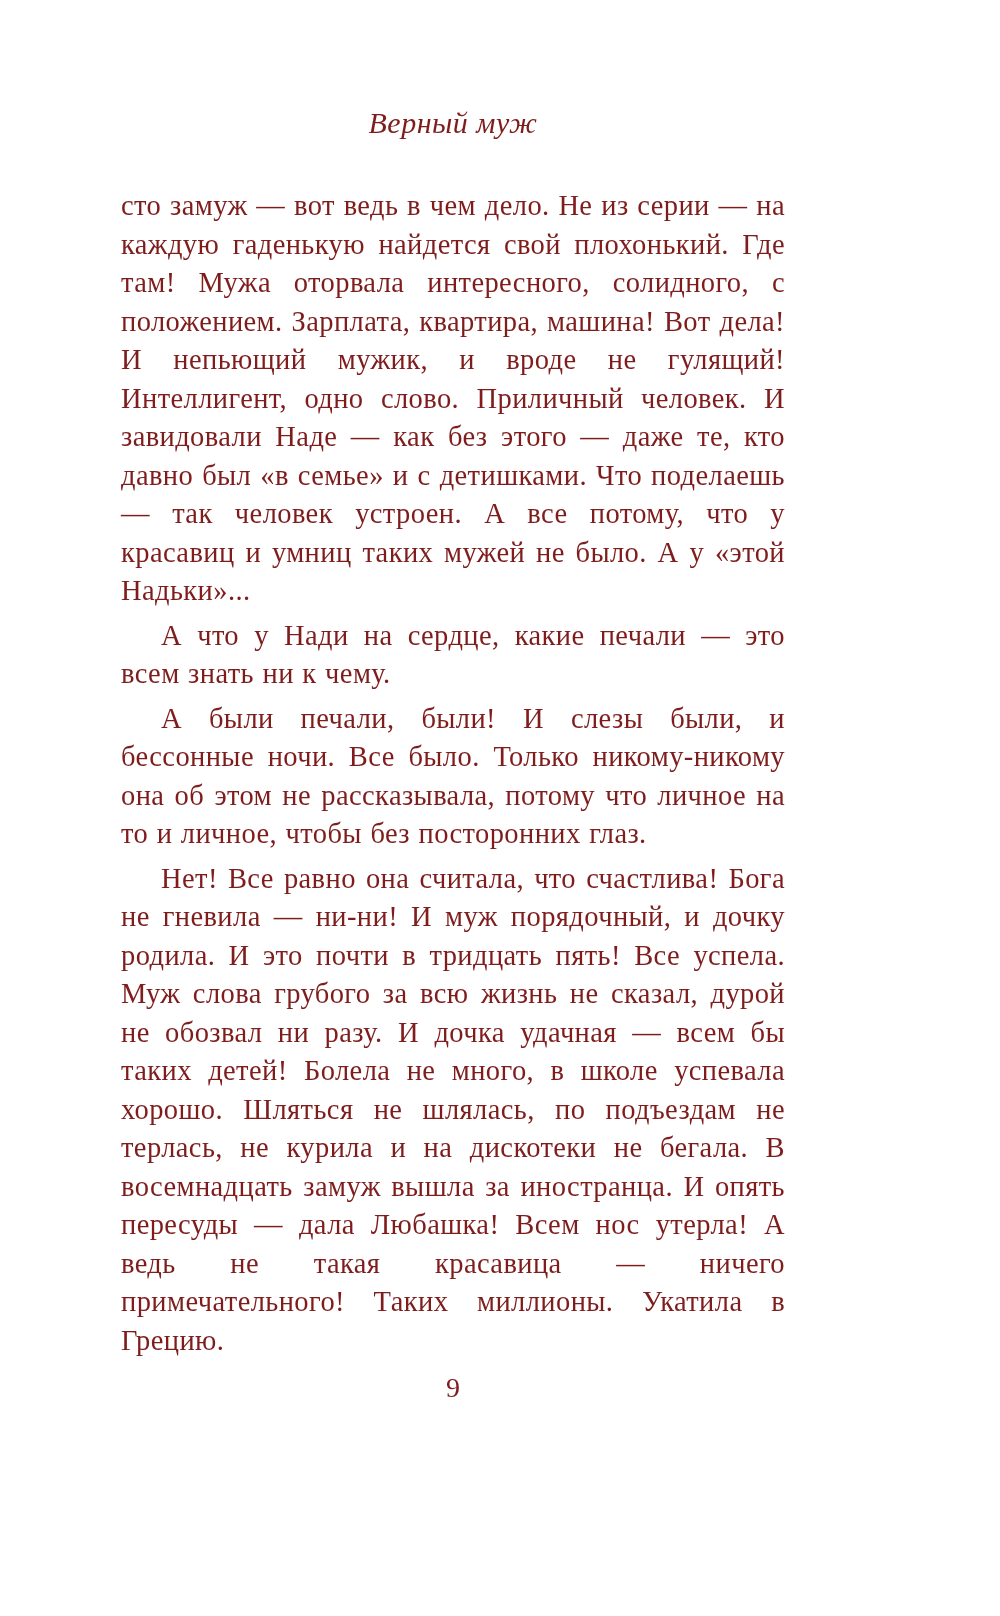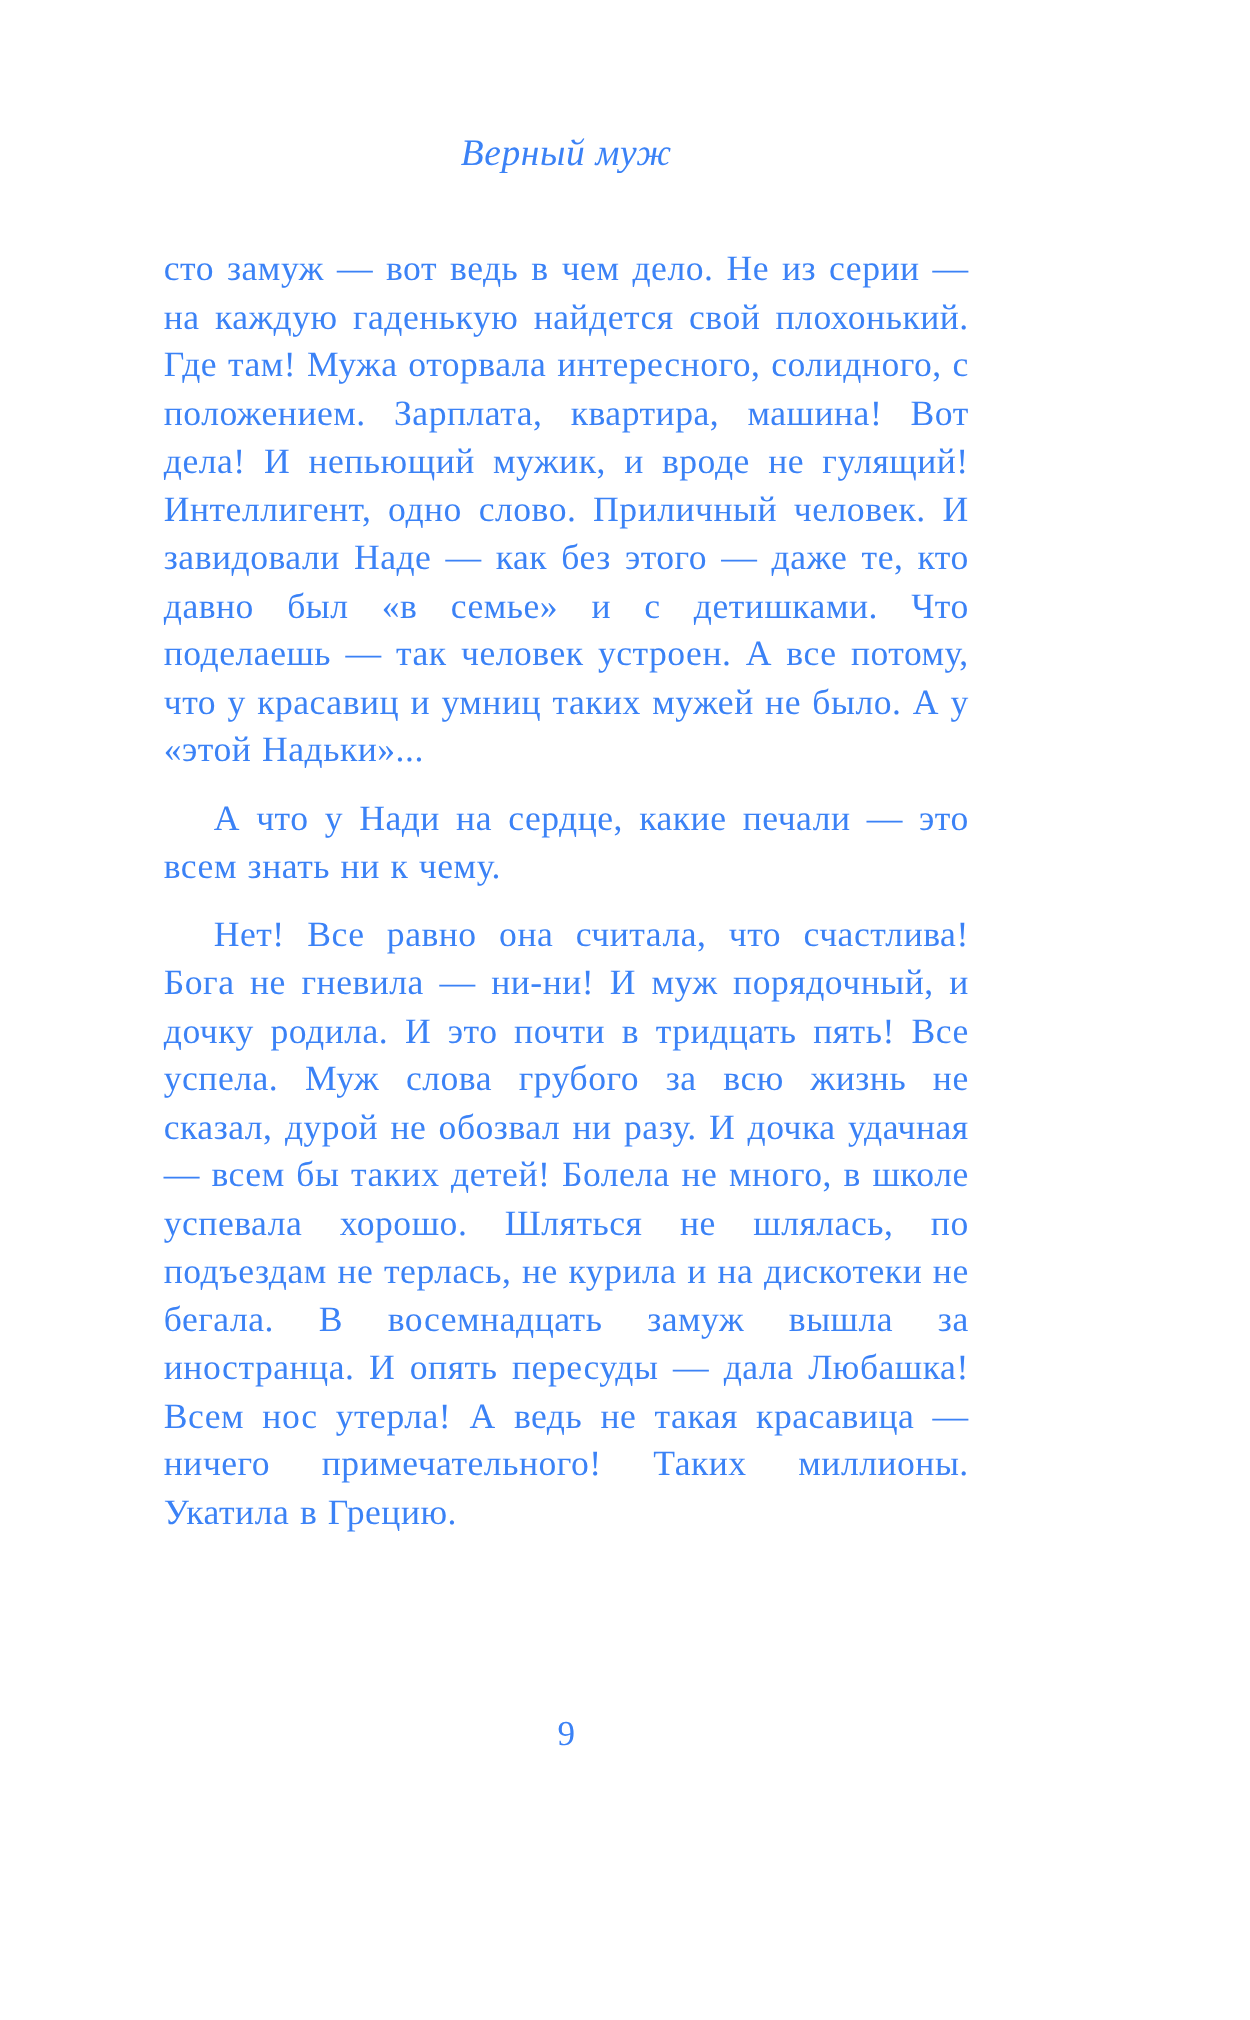--- a/index.html
+++ b/index.html
@@ -6,21 +6,21 @@
     margin: 0;
     padding: 0;
     background: #ffffff;
   }
   .book-page {
     position: relative;
     width: 1000px;
     height: 1616px;
     background: #ffffff;
     font-family: "Liberation Serif", "DejaVu Serif", serif;
-    color: #3b82f6;
+    color: #7f1d1d;
     overflow: hidden;
   }
   .running-head {
     position: absolute;
     top: 106px;
     left: 115px;
     width: 676px;
     text-align: center;
     font-style: italic;
     font-size: 30px;
@@ -31,21 +31,21 @@
     top: 181px;
     left: 115px;
     width: 676px;
     font-size: 28.5px;
     line-height: 38.5px;
     text-align: justify;
     letter-spacing: 0.4px;
     word-spacing: 1px;
   }
   .text-block p {
-    margin: 16px;
+    margin: 6px;
     padding: 0;
     hyphens: auto;
   }
   .text-block p.indent {
     text-indent: 40px;
   }
   .page-number {
     position: absolute;
     top: 1372px;
     left: 115px;
@@ -57,18 +57,19 @@
 </head>
 <body>
 
 <div class="book-page">
 
   <div class="running-head">Верный муж</div>
 
   <div class="text-block" lang="ru">
     <p class="no-indent">сто замуж — вот ведь в чем дело. Не из серии — на каждую гаденькую найдется свой плохонький. Где там! Мужа оторвала интересного, солидного, с положением. Зарплата, квартира, машина! Вот дела! И непьющий мужик, и вроде не гулящий! Интеллигент, одно слово. Приличный человек. И завидовали Наде — как без этого — даже те, кто давно был «в семье» и с детишками. Что поделаешь — так человек устроен. А все потому, что у красавиц и умниц таких мужей не было. А у «этой Надьки»...</p>
     <p class="indent">А что у Нади на сердце, какие печали — это всем знать ни к чему.</p>
+    <p class="indent">А были печали, были! И слезы были, и бессонные ночи. Все было. Только никому-никому она об этом не рассказывала, потому что личное на то и личное, чтобы без посторонних глаз.</p>
     <p class="indent">Нет! Все равно она считала, что счастлива! Бога не гневила — ни-ни! И муж порядочный, и дочку родила. И это почти в тридцать пять! Все успела. Муж слова грубого за всю жизнь не сказал, дурой не обозвал ни разу. И дочка удачная — всем бы таких детей! Болела не много, в школе успевала хорошо. Шляться не шлялась, по подъездам не терлась, не курила и на дискотеки не бегала. В восемнадцать замуж вышла за иностранца. И опять пересуды — дала Любашка! Всем нос утерла! А ведь не такая красавица — ничего примечательного! Таких миллионы. Укатила в Грецию.</p>
   </div>
 
   <div class="page-number">9</div>
 
 </div>
 
 </body></html>

